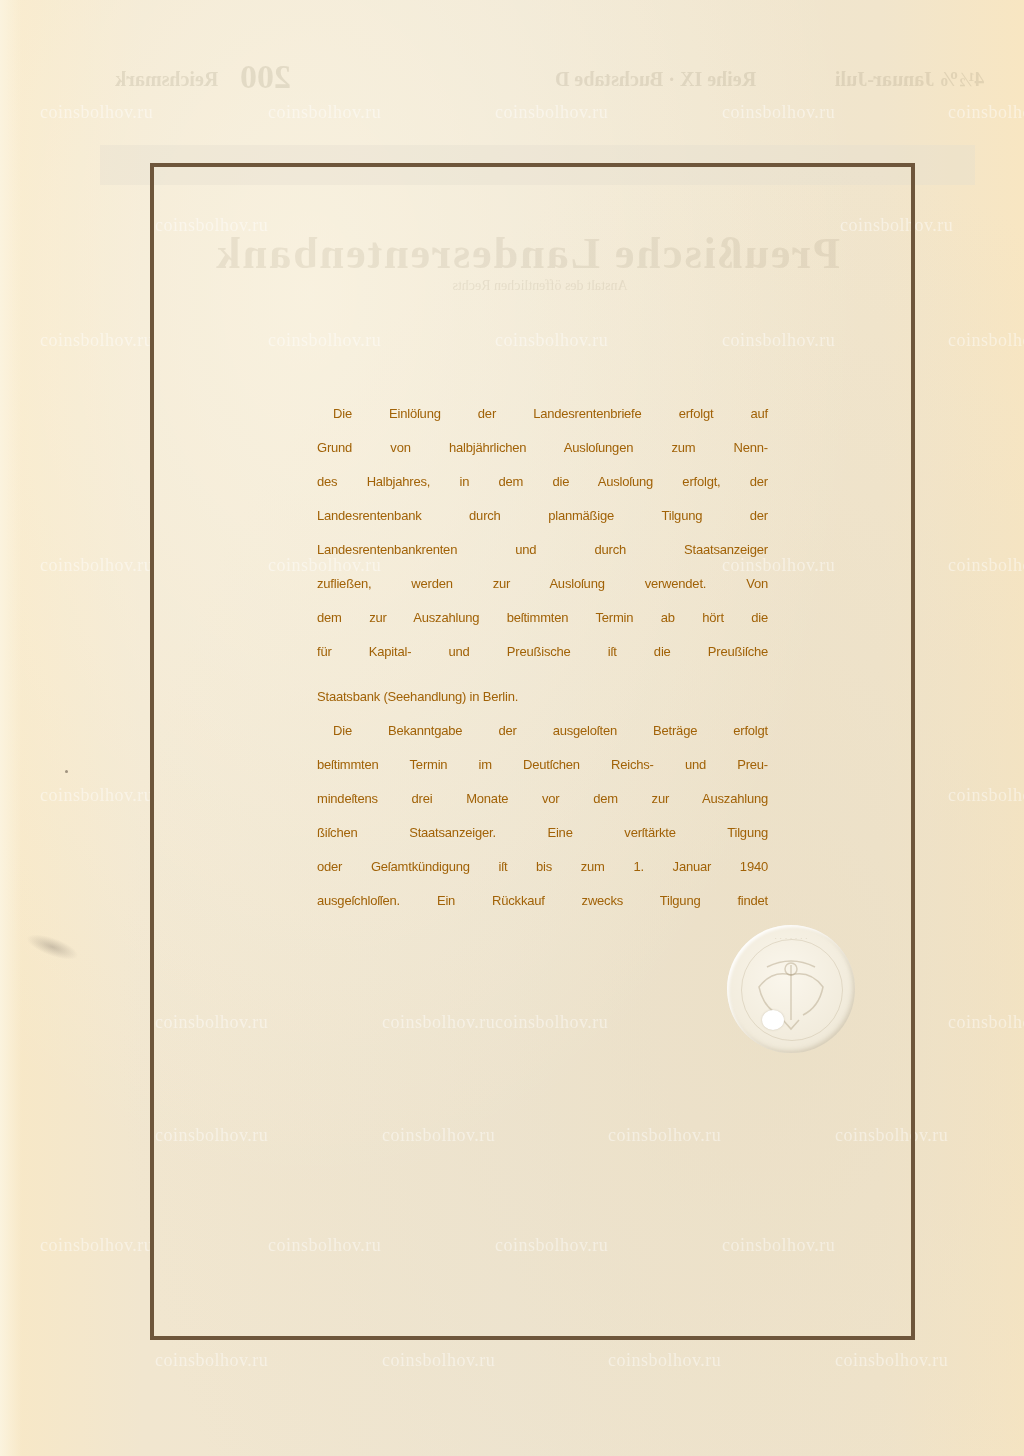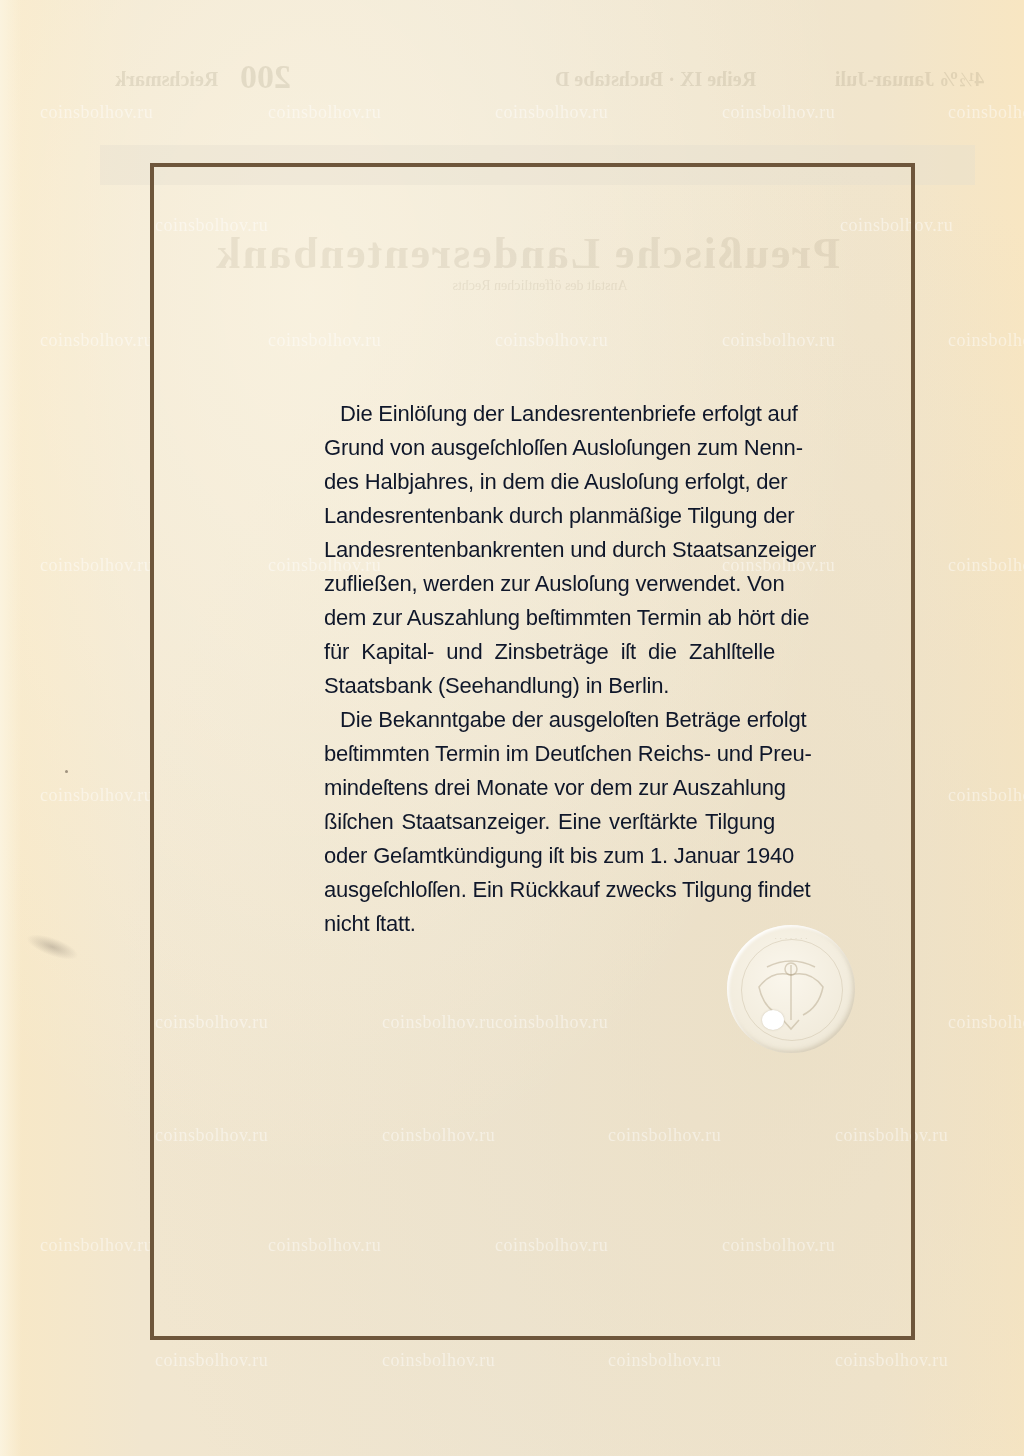--- a/index.html
+++ b/index.html
@@ -35,33 +35,33 @@
     position: absolute; font-family: Liberation Serif, serif;
     font-size: 18px; color: rgba(255,255,255,0.45); white-space: nowrap;
     letter-spacing: 0.5px;
   }
   .frame {
     position: absolute; left: 150px; top: 163px;
     width: 757px; height: 1169px;
     border: 4px solid #6e563b;
   }
   .body-text {
-    position: absolute; left: 324px; top: 397px; width: 451px;
-    color: #0f172a;
+    position: absolute; left: 317px; top: 397px; width: 451px;
+    color: #a16207;
     font-family: "Liberation Sans", sans-serif;
-    font-size: 22px;
+    font-size: 13px;
     font-stretch: condensed;
   }
   .line {
     height: 34px; line-height: 34px;
     text-align: justify; text-align-last: justify;
     white-space: nowrap; overflow: visible;
     letter-spacing: -0.2px;
   }
-  .line.last { text-align-last: left; }
+  .line.last { text-align-last: left; margin-top: 11px; }
   .line.indent { padding-left: 16px; }
   .seal {
     position: absolute; left: 727px; top: 925px; width: 128px; height: 128px;
     border-radius: 50%;
     background: radial-gradient(circle at 45% 40%, #faf6ec 0%, #f2ecdd 60%, #e8e0cc 100%);
     box-shadow: inset 2px 2px 3px rgba(255,255,255,0.9), inset -2px -2px 4px rgba(170,155,125,0.35);
   }
   .seal-inner {
     position: absolute; left: 14px; top: 14px; width: 100px; height: 100px;
     border-radius: 50%;
@@ -140,37 +140,36 @@
 <div class="watermark" style="left:835px; top:1350px;">coinsbolhov.ru</div>
 
 <div class="smudge"></div>
 <div class="dot" style="left:65px; top:770px;"></div>
 
 <div class="frame"></div>
 
 <div class="body-text">
   <div>
     <div class="line indent">Die Einlöſung der Landesrentenbriefe erfolgt auf</div>
-    <div class="line">Grund von ausgeſchloſſen Ausloſungen zum Nenn-</div>
+    <div class="line">Grund von halbjährlichen Ausloſungen zum Nenn-</div>
     <div class="line">des Halbjahres, in dem die Ausloſung erfolgt, der</div>
     <div class="line">Landesrentenbank durch planmäßige Tilgung der</div>
     <div class="line">Landesrentenbankrenten und durch Staatsanzeiger</div>
     <div class="line">zufließen, werden zur Ausloſung verwendet.  Von</div>
     <div class="line">dem zur Auszahlung beſtimmten Termin ab hört die</div>
-    <div class="line">für Kapital- und Zinsbeträge iſt die Zahlſtelle</div>
+    <div class="line">für Kapital- und Preußische iſt die Preußiſche</div>
     <div class="line last">Staatsbank (Seehandlung) in Berlin.</div>
   </div>
   <div>
     <div class="line indent">Die Bekanntgabe der ausgeloſten Beträge erfolgt</div>
     <div class="line">beſtimmten Termin im Deutſchen Reichs- und Preu-</div>
     <div class="line">mindeſtens drei Monate vor dem zur Auszahlung</div>
     <div class="line">ßiſchen Staatsanzeiger.  Eine verſtärkte Tilgung</div>
     <div class="line">oder Geſamtkündigung iſt bis zum 1. Januar 1940</div>
     <div class="line">ausgeſchloſſen. Ein Rückkauf zwecks Tilgung findet</div>
-    <div class="line last">nicht ſtatt.</div>
   </div>
 </div>
 
 <div class="seal">
   <div class="seal-inner"></div>
   <svg class="seal-eagle" viewBox="0 0 128 128">
     <g fill="none" stroke="rgba(175,160,130,0.45)" stroke-width="1.5">
       <path d="M40 42 Q64 30 88 42"></path>
       <path d="M64 40 L64 95"></path>
       <path d="M64 50 Q45 45 32 62 Q36 82 52 90"></path>

